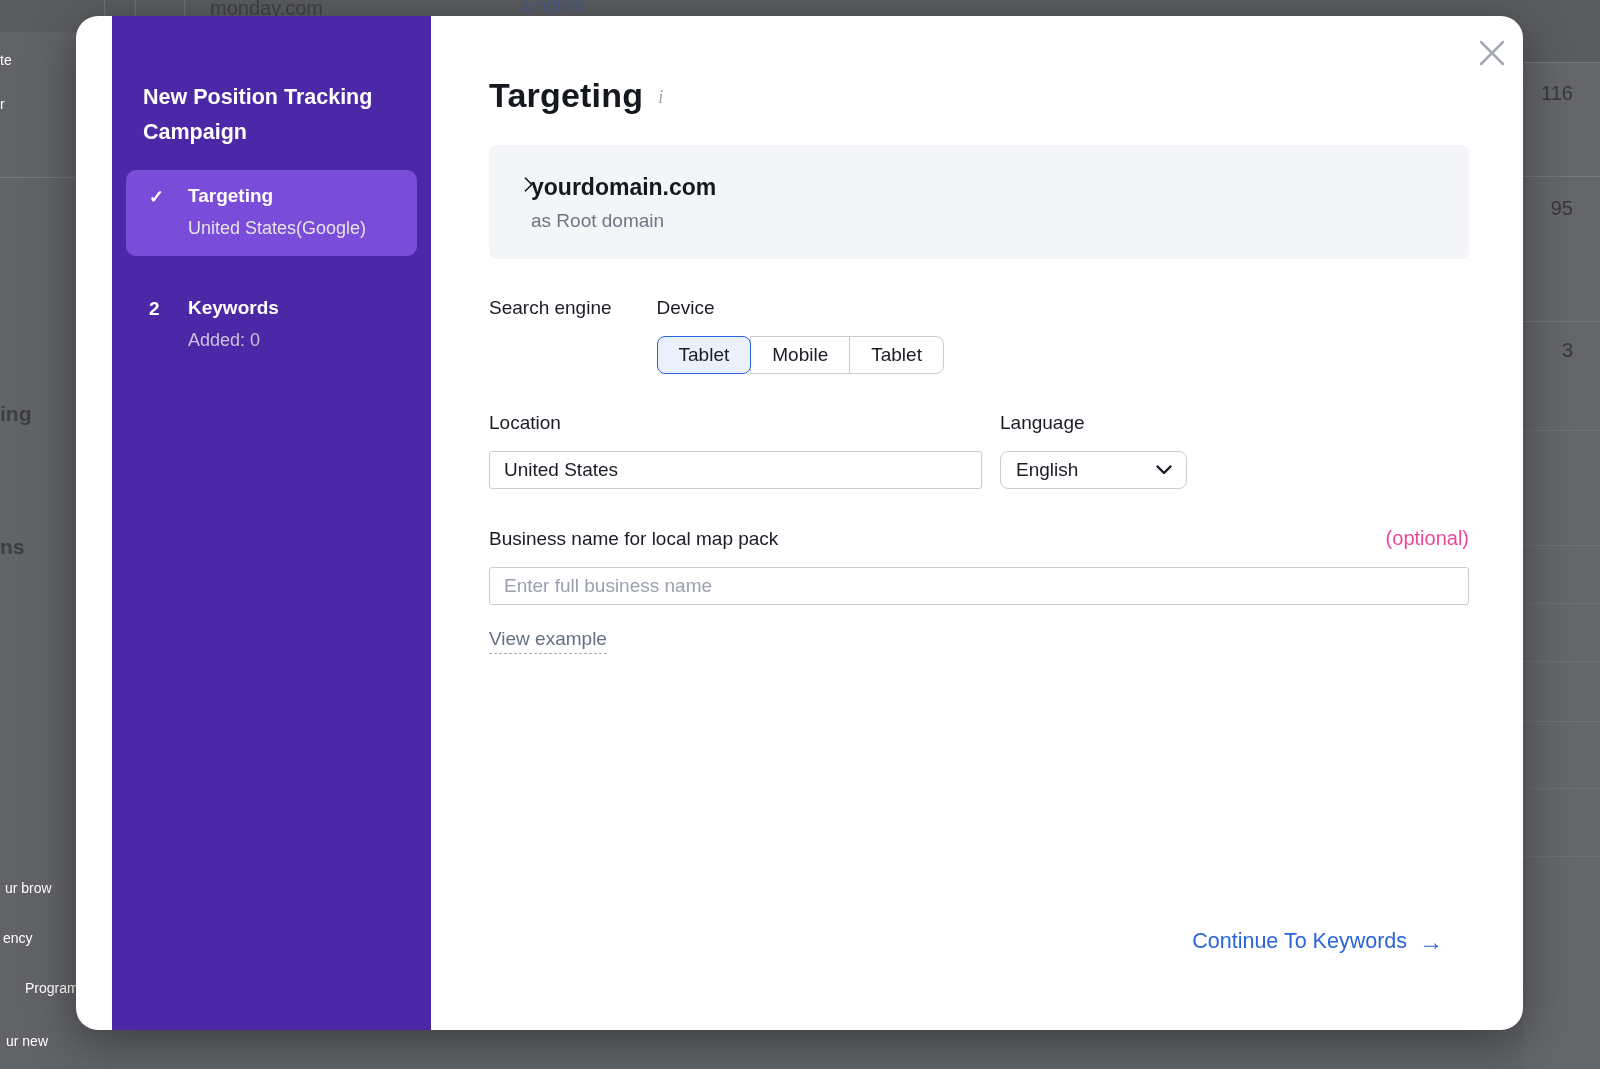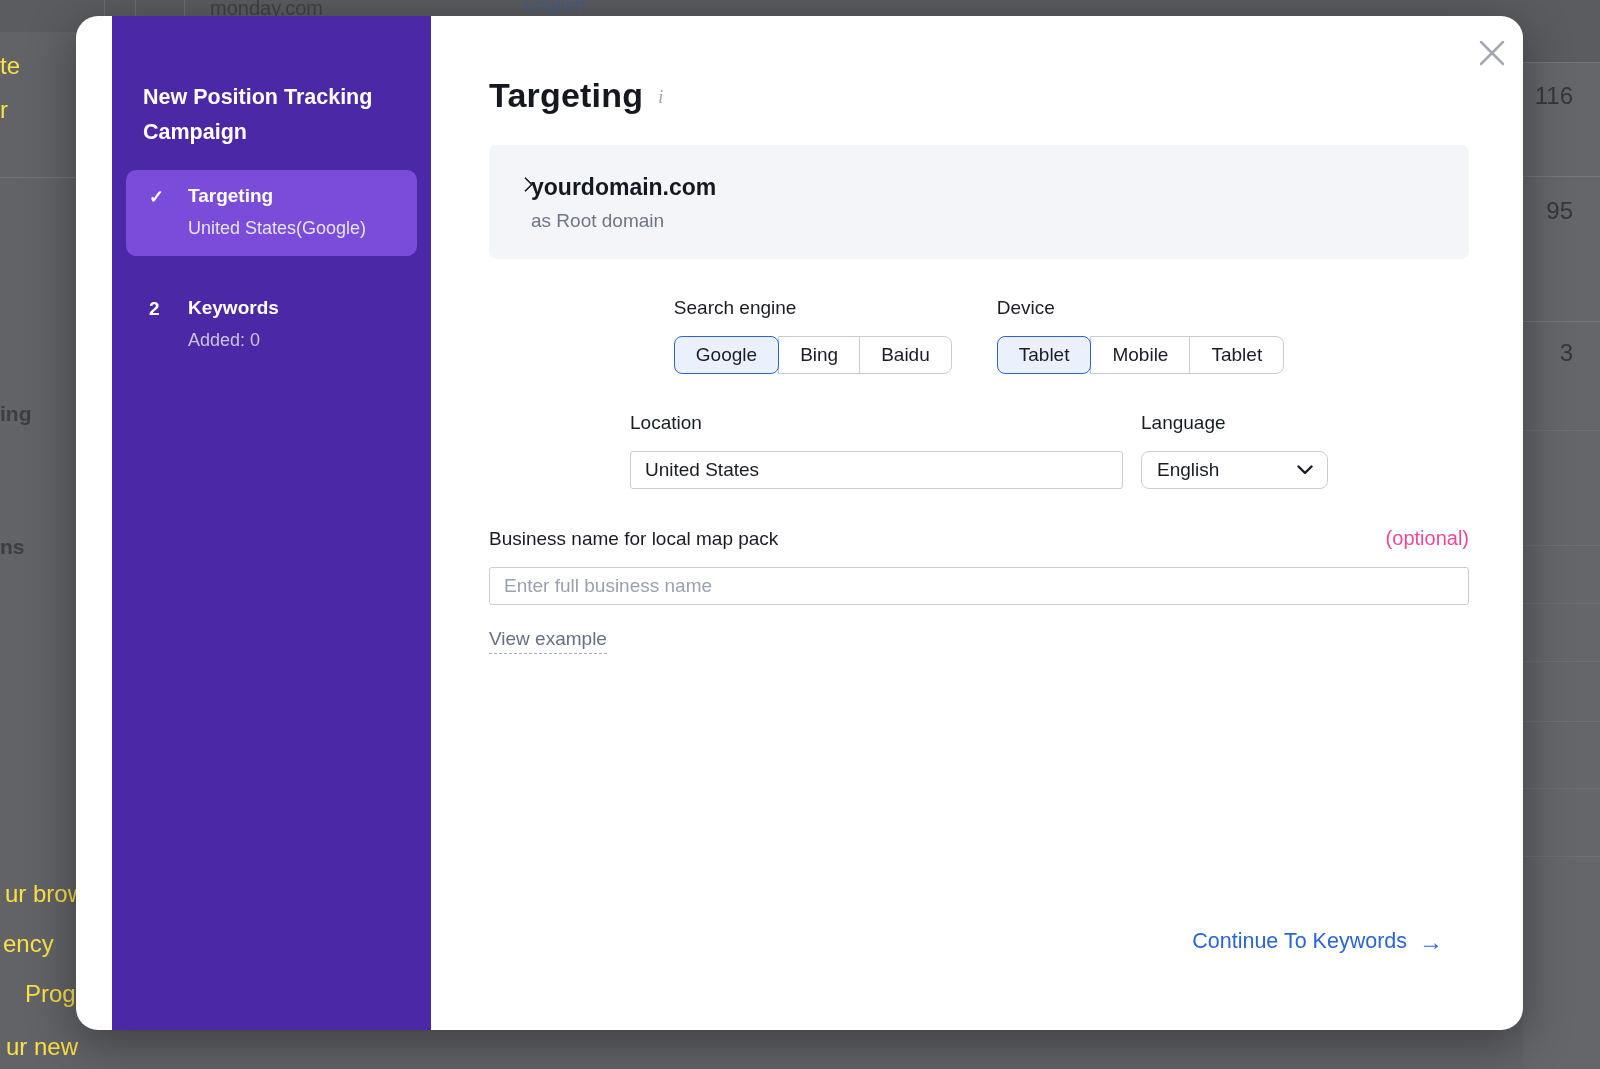--- a/index.html
+++ b/index.html
@@ -10,29 +10,29 @@
     background: #616367;
   }
 
   
   .bd-top { position: absolute; top: 0; left: 0; width: 100%; height: 32px; background: #5A5C60; overflow: visible; }
   .bd-vline { position: absolute; top: 0; width: 1px; height: 16px; background: #6E7074; }
   .bd-domain { position: absolute; top: -3px; left: 210px; font-size: 20px; color: #3F4044; }
   .bd-lang { position: absolute; top: -6px; left: 523px; font-size: 19px; color: #485C85; }
 
   .bd-left { position: absolute; top: 0; left: 0; width: 76px; height: 1069px; }
-  .bd-frag { position: absolute; font-size: 24px; color: #fde047; white-space: nowrap; }
+  .bd-frag { position: absolute; font-size: 14px; color: #ffffff; white-space: nowrap; }
   .bd-frag.bold { font-weight: 700; font-size: 21px; color: #3D3E42; }
   .bd-hline-left { position: absolute; top: 177px; left: 0; width: 76px; height: 1px; background: #74767A; }
 
   .bd-right { position: absolute; top: 0; right: 0; width: 77px; height: 1069px; background: #64666A; }
   .bd-right .band-top { position: absolute; top: 0; left: 0; width: 100%; height: 62px; background: #5A5C60; }
   .bd-hline { position: absolute; left: 0; width: 100%; height: 1px; background: #75777B; }
   .bd-hline.faint { opacity: .55; }
-  .bd-num { position: absolute; right: 27px; font-size: 24px; color: #36373B; }
+  .bd-num { position: absolute; right: 27px; font-size: 20px; color: #36373B; }
 
   
   .modal {
     position: absolute; left: 76px; top: 16px;
     width: 1447px; height: 1014px;
     background: #fff; border-radius: 22px;
     box-shadow: 0 12px 48px rgba(0,0,0,.38);
     display: flex; z-index: 10; overflow: hidden;
   }
 
@@ -69,21 +69,21 @@
     width: 11px; height: 11px; margin: 5px 0 0 2px;
     border-top: 2.6px solid #23262E; border-right: 2.6px solid #23262E;
     transform: rotate(45deg); border-radius: 1px;
   }
   .domain-text { }
   .domain-name { font-size: 23px; font-weight: 700; color: #15181E; }
   .domain-scope { margin-top: 9px; font-size: 19px; color: #707684; }
 
   .section { margin-top: 38px; }
   .field-label { font-size: 19px; color: #1A1D26; margin-bottom: 17px; }
-  .row { display: flex; justify-content: center; }
+  .row { display: flex; }
 
   .segmented { display: flex; }
   .seg {
     height: 38px; padding: 0 21px; background: #fff;
     border: 1px solid #C7CCD7; font-size: 19px; color: #1A1D26;
     font-family: "Liberation Sans", sans-serif; cursor: pointer; position: relative;
   }
   .seg + .seg { margin-left: -1px; }
   .seg:first-child { border-radius: 8px 0 0 8px; }
   .seg:last-child { border-radius: 0 8px 8px 0; }
@@ -203,25 +203,20 @@
       <span class="chev-right"></span>
       <div class="domain-text">
         <div class="domain-name">yourdomain.com</div>
         <div class="domain-scope">as Root domain</div>
       </div>
     </div>
 
     <div class="section row">
       <div>
         <div class="field-label">Search engine</div>
-        <div class="segmented">
-          <button class="seg selected">Google</button>
-          <button class="seg">Bing</button>
-          <button class="seg">Baidu</button>
-        </div>
       </div>
       <div class="gap-groups"></div>
       <div>
         <div class="field-label">Device</div>
         <div class="segmented">
           <button class="seg selected">Tablet</button>
           <button class="seg">Mobile</button>
           <button class="seg">Tablet</button>
         </div>
       </div>

